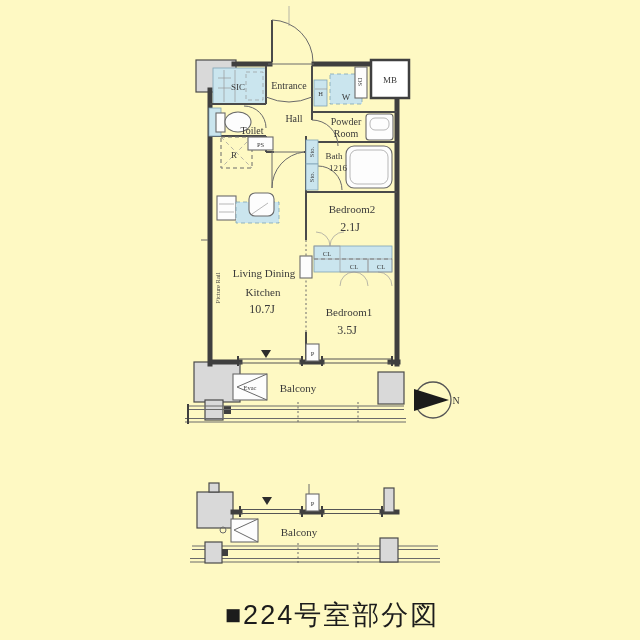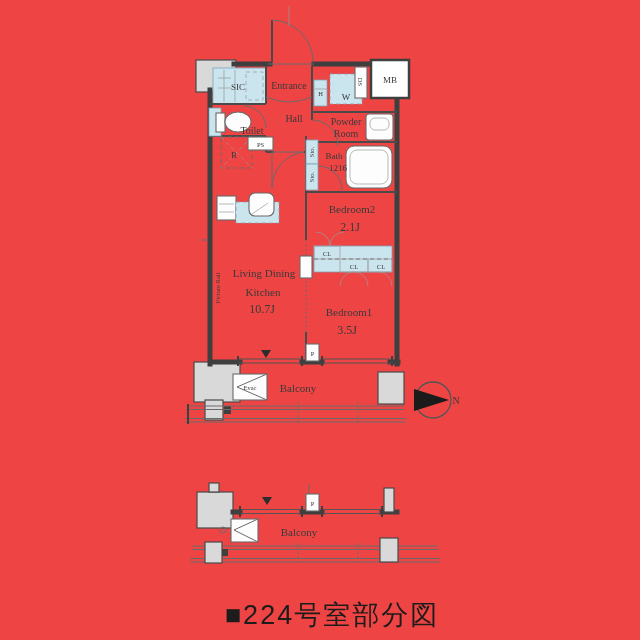--- a/index.html
+++ b/index.html
@@ -1,16 +1,16 @@
 <!DOCTYPE html>
 <html><head>
 <meta charset="utf-8">
 <style>
   html,body{margin:0;padding:0;background:#ffffff;}
-  .stage{position:relative;width:640px;height:640px;background:#ef4444;overflow:hidden;
+  .stage{position:relative;width:640px;height:640px;background:#fef9c3;overflow:hidden;
          font-family:"Liberation Serif","DejaVu Serif",serif;}
   .stage svg{position:absolute;left:0;top:0;}
   
   .wall{stroke:#3f3f3f;stroke-width:5;fill:none;stroke-linecap:square;}
   .wall2{stroke:#4a4a4a;stroke-width:2;fill:none;}
   .thin{stroke:#6a6a6a;stroke-width:1;fill:none;}
   .xthin{stroke:#9a9a9a;stroke-width:0.7;fill:none;}
   .win{stroke:#555;stroke-width:1.2;fill:none;}
   .tick{stroke:#3f3f3f;stroke-width:2;fill:none;}
   .col{fill:#d9d9d9;stroke:#4a4a4a;stroke-width:1.2;}

